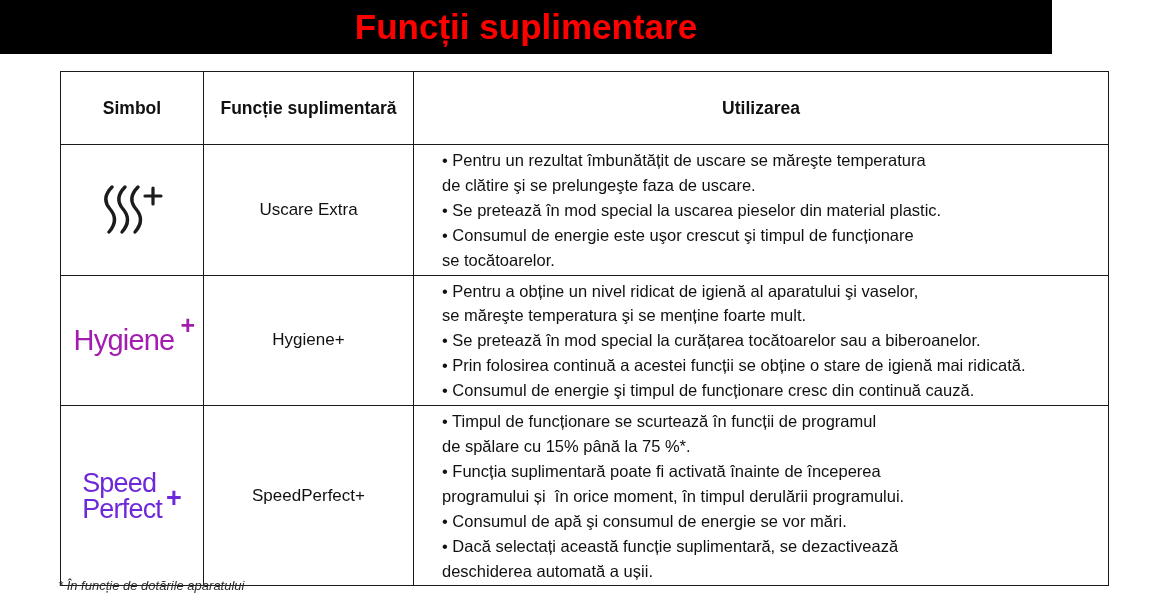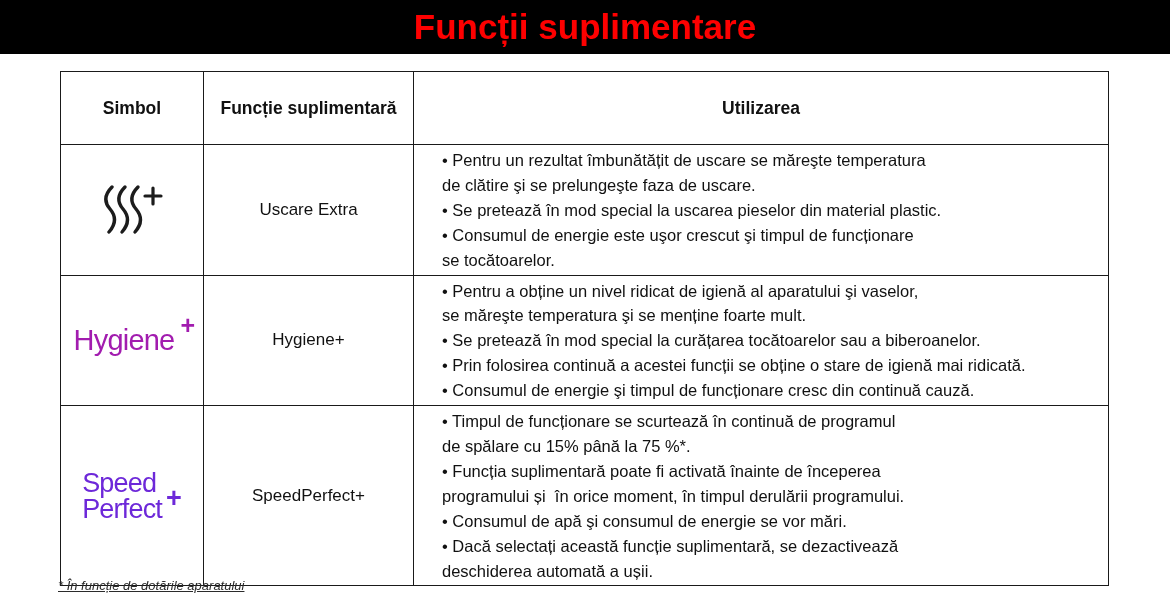--- a/index.html
+++ b/index.html
@@ -8,21 +8,21 @@
     width: 1170px; height: 600px;
     position: relative;
     font-family: "Liberation Sans", "DejaVu Sans", sans-serif;
     color: #111111;
     overflow: hidden;
   }
 
   
   .banner {
     position: absolute; left: 0; top: 0;
-    width: 1170px; height: 54px;
+    width: 1052px; height: 54px;
     background: #000000;
     display: flex; align-items: center; justify-content: center;
   }
   .banner-title {
     color: #fe0000;
     font-size: 35px;
     font-weight: bold;
     letter-spacing: 0px;
     line-height: 1;
     padding-bottom: 2px;
@@ -99,21 +99,20 @@
     margin-top: 6px;
     line-height: 1;
   }
 
   
   .footnote {
     position: absolute; left: 58px; top: 578px;
     font-style: italic;
     font-size: 13px;
     color: #2b2b2b;
-    text-decoration: underline;
   }
 </style>
 </head>
 <body>
 
 <div class="banner">
   <div class="banner-title">Funcții suplimentare</div>
 </div>
 
 <table class="func-table">
@@ -177,21 +176,21 @@
           <span class="sp-lines">
             <span>Speed</span><br>
             <span>Perfect</span>
           </span>
           <span class="sp-plus">+</span>
         </span>
       </td>
       <td class="cell-function">SpeedPerfect+</td>
       <td class="cell-usage">
         <div class="usage-lines">
-            <div class="line">• Timpul de funcționare se scurtează în continuă de programul</div>
+            <div class="line">• Timpul de funcționare se scurtează în funcții de programul</div>
             <div class="line">de spălare cu 15% până la 75 %*.</div>
             <div class="line">• Funcția suplimentară poate fi activată înainte de începerea</div>
             <div class="line">programului și  în orice moment, în timpul derulării programului.</div>
             <div class="line">• Consumul de apă şi consumul de energie se vor mări.</div>
             <div class="line">• Dacă selectați această funcție suplimentară, se dezactivează</div>
             <div class="line">deschiderea automată a ușii.</div>
           </div>
       </td>
     </tr>
 

